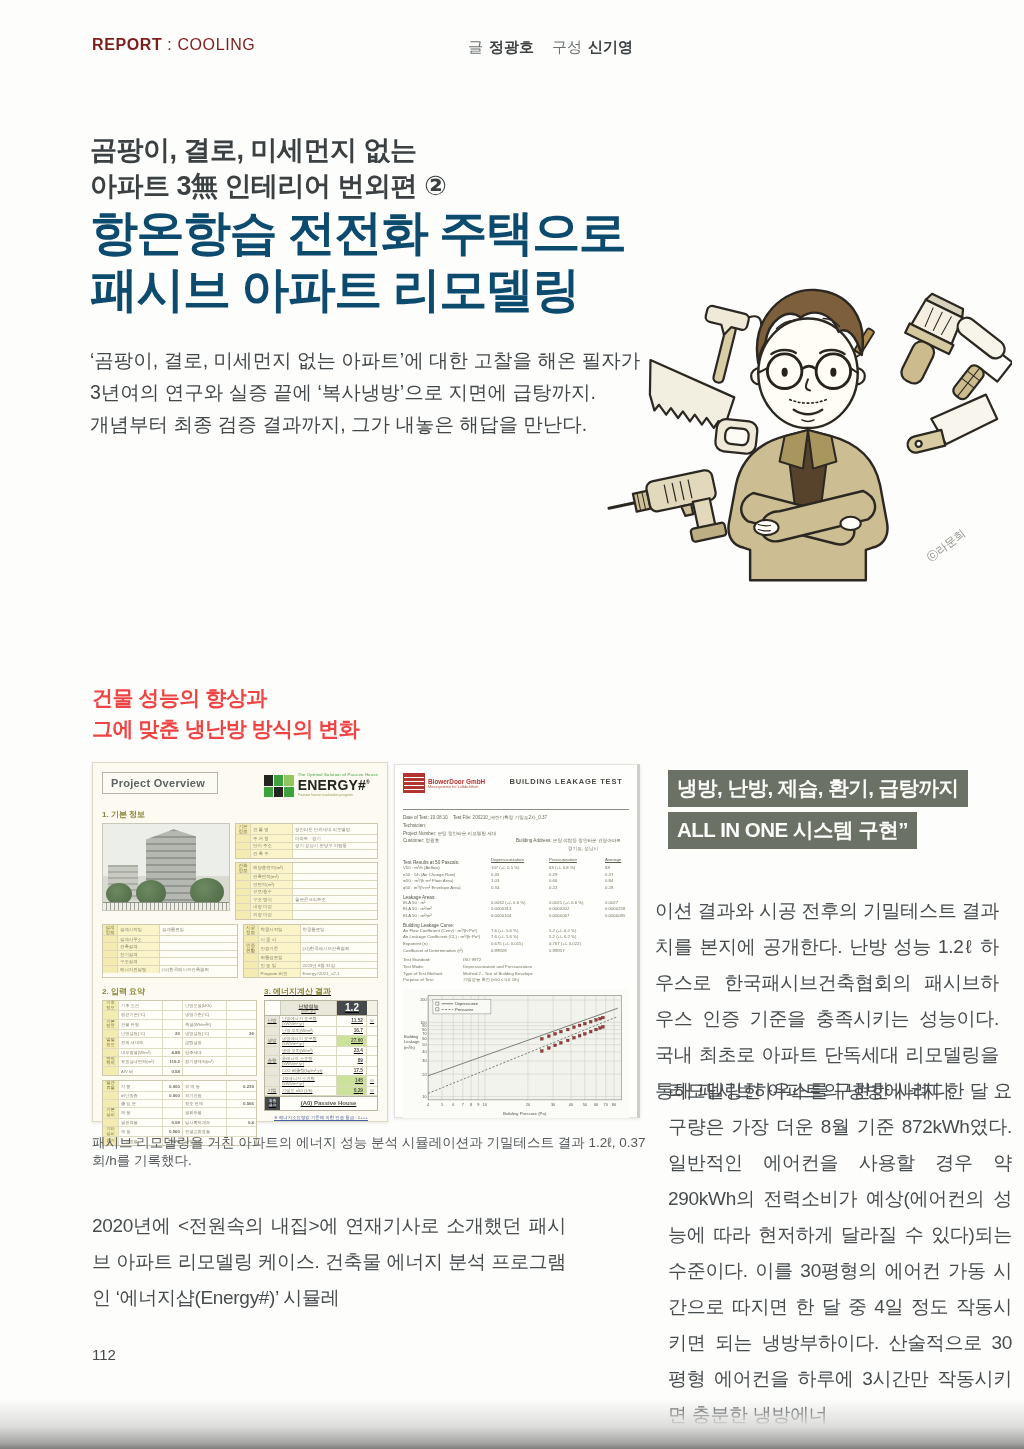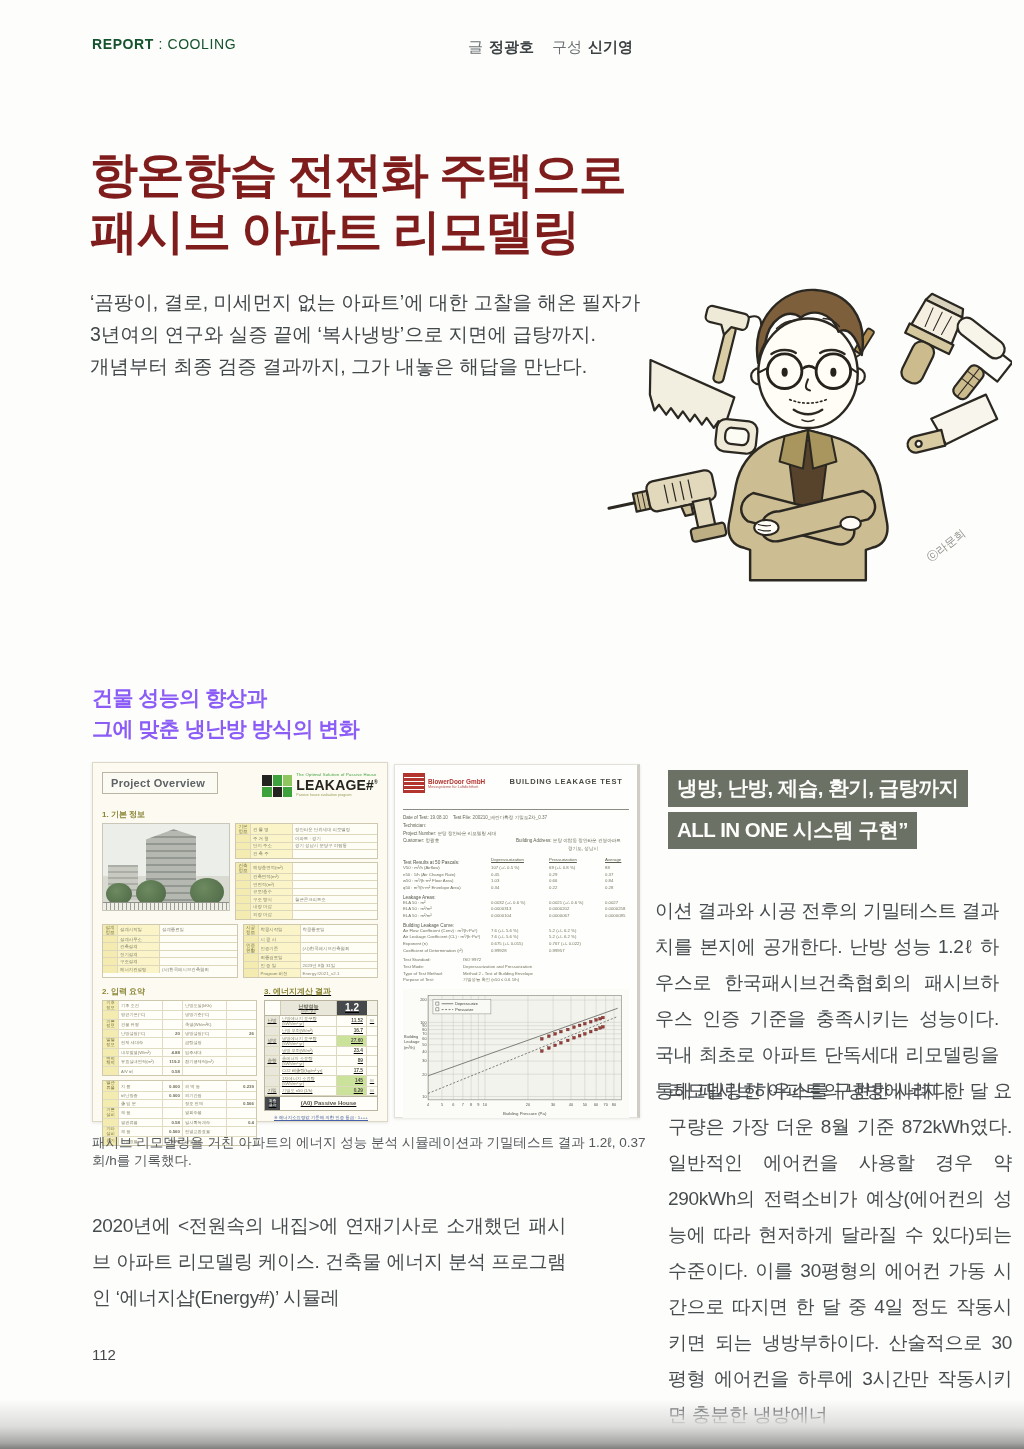--- a/index.html
+++ b/index.html
@@ -2,39 +2,39 @@
 <html><head>
 <meta charset="utf-8">
 <style>
   * { margin:0; padding:0; box-sizing:border-box; }
   html,body { width:1024px; height:1449px; }
   body { font-family:"Liberation Sans","DejaVu Sans",sans-serif; background:#ffffff; position:relative; overflow:hidden; }
   .page { position:absolute; inset:0; background:#fdfdfb; }
 
   
   .masthead { position:absolute; top:36px; left:92px; right:60px; height:24px; }
-  .brand { position:absolute; left:0; top:0; font-size:14px; color:#14532d; letter-spacing:.6px; }
+  .brand { position:absolute; left:0; top:0; font-size:16px; color:#7f1d1d; letter-spacing:.6px; }
   .brand-bold { font-weight:800; }
   .brand-rest { font-weight:500; }
   .byline { position:absolute; left:376px; top:2px; font-size:15px; color:#3c4144; display:flex; gap:8px; }
   .by-role { color:#6a6f72; margin-right:-2px; }
   .by-name { font-weight:700; margin-right:10px; }
 
   
   .headline { position:absolute; left:90px; top:132px; width:620px; }
   .eyebrow { font-size:27px; font-weight:600; color:#3b4043; line-height:36px; letter-spacing:-0.5px; }
-  .title { font-size:48px; font-weight:800; color:#7f1d1d; line-height:57px; letter-spacing:-1.5px; margin-top:14px; }
+  .title { font-size:48px; font-weight:800; color:#0c4a6e; line-height:57px; letter-spacing:-1.5px; }
   .dek { margin-top:26px; font-size:19.5px; font-weight:500; color:#42474a; line-height:32px; white-space:nowrap; }
 
   
   .illustration { position:absolute; left:606px; top:264px; width:406px; height:322px; }
   .illustration * { stroke-linecap:round; stroke-linejoin:round; }
 
   
-  .section-heading { position:absolute; left:92px; top:682px; font-size:21px; font-weight:800; color:#8b5cf6; line-height:31px; letter-spacing:-0.5px; }
+  .section-heading { position:absolute; left:92px; top:682px; font-size:21px; font-weight:800; color:#ef4444; line-height:31px; letter-spacing:-0.5px; }
 
   
   .docs { position:absolute; left:92px; top:758px; width:548px; height:368px; }
   .doc { position:absolute; box-shadow:0 1px 3px rgba(60,60,50,.12); }
   .doc-energy { left:0; top:4px; width:296px; height:360px; background:#fcfaf1; border:1px solid #ddd8c6; padding:9px 9px; }
   .doc-blower { left:302px; top:6px; width:246px; height:354px; background:#fefefc; border:1px solid #e3e1da; border-right:3px solid #cfcdc6; padding:8px 8px; }
 
   
   .e-head { display:flex; justify-content:space-between; align-items:flex-start; height:34px; }
   .po-box { border:1px solid #b9b5a5; background:#fbfaf3; color:#5d6266; font-weight:700; font-size:11px; padding:4px 12px 4px 8px; letter-spacing:.3px; }
@@ -138,20 +138,24 @@
     </div>
     <div class="byline">
       <span class="by-role">글</span>
       <span class="by-name">정광호</span>
       <span class="by-role">구성</span>
       <span class="by-name">신기영</span>
     </div>
   </header>
 
   <section class="headline">
+    <div class="eyebrow">
+      <div>곰팡이, 결로, 미세먼지 없는</div>
+      <div>아파트 3無 인테리어 번외편 ②</div>
+    </div>
     <h1 class="title">
       <div>항온항습 전전화 주택으로</div>
       <div>패시브 아파트 리모델링</div>
     </h1>
     <div class="dek">
       <div>‘곰팡이, 결로, 미세먼지 없는 아파트’에 대한 고찰을 해온 필자가</div>
       <div>3년여의 연구와 실증 끝에 ‘복사냉방’으로 지면에 급탕까지.</div>
       <div>개념부터 최종 검증 결과까지, 그가 내놓은 해답을 만난다.</div>
     </div>
   </section>
@@ -259,21 +263,21 @@
           <div class="logo-squares">
             <i class="sq-k"></i>
               <i class="sq-g"></i>
               <i class="sq-l"></i>
               <i class="sq-g"></i>
               <i class="sq-k"></i>
               <i class="sq-g"></i>
           </div>
           <div>
             <div class="logo-tag">The Optimal Solution of Passive House</div>
-            <div class="logo-text"><span>LEAKAGE#</span><sup>®</sup></div>
+            <div class="logo-text"><span>ENERGY#</span><sup>®</sup></div>
             <div class="logo-sub">Passive house evaluation program</div>
           </div>
         </div>
       </div>
       <div class="sec-label">1. 기본 정보</div>
       <div class="e-main">
         <div class="photo">
           <div class="ph-bldg"></div>
           <div class="ph-bldg2"></div>
           <div class="ph-tree" style="left:2%;bottom:6%;width:26px;height:22px;"></div>

